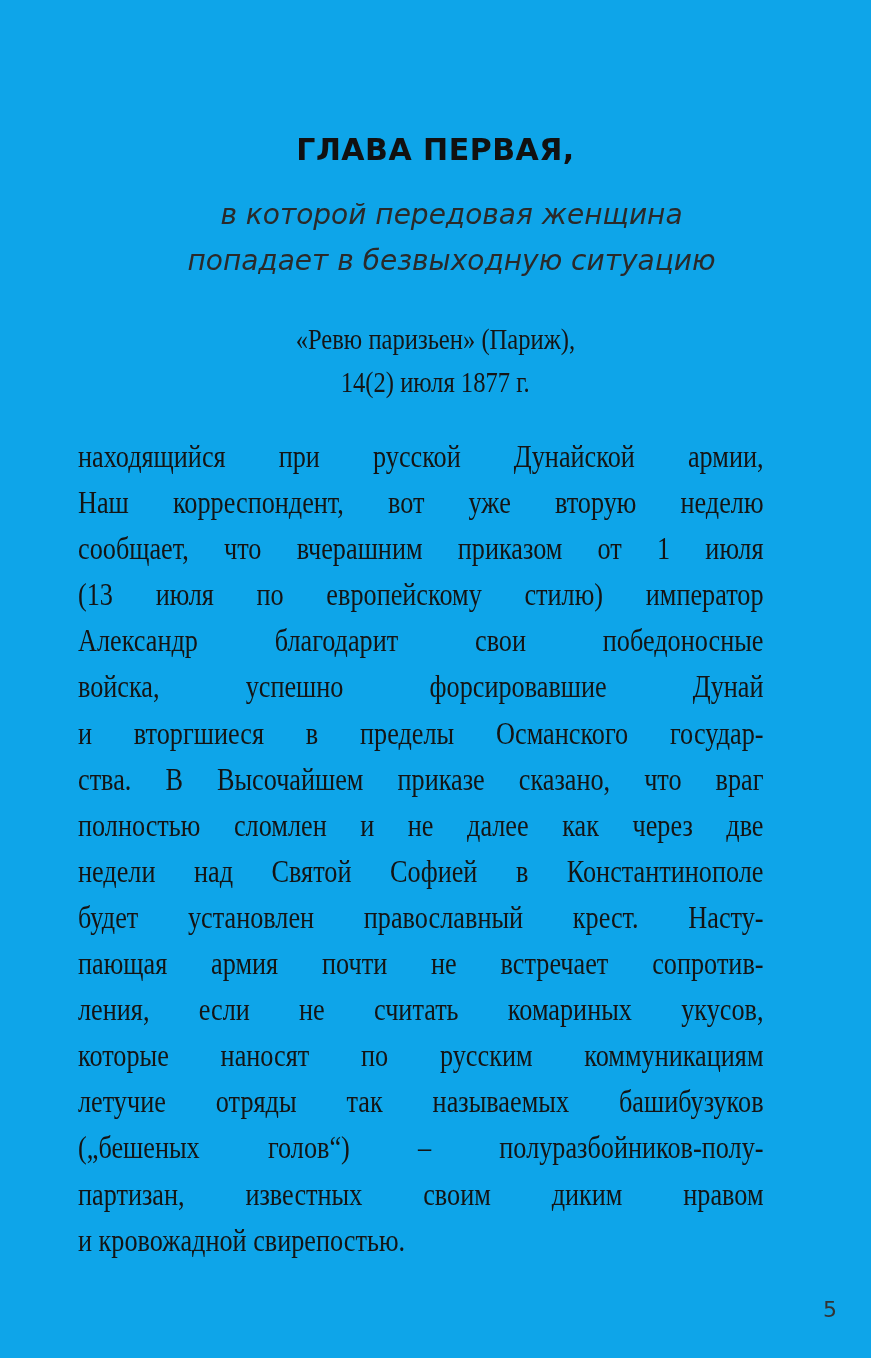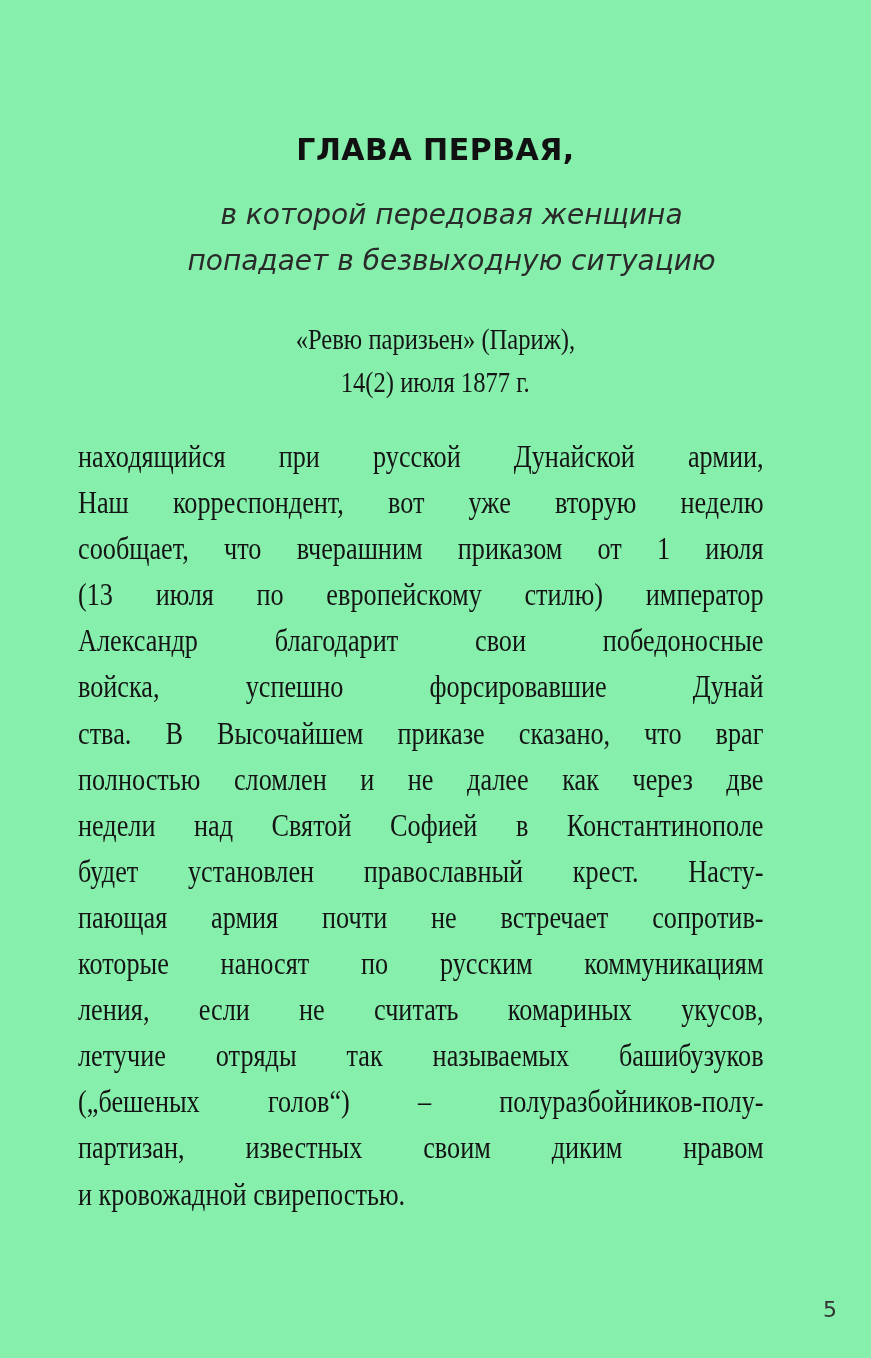--- a/index.html
+++ b/index.html
@@ -12,21 +12,21 @@
     height: 1358px;
     position: relative;
     overflow: hidden;
     color: #1a1a1a;
   }
   .page {
     position: absolute;
     left: 0; top: 0;
     width: 871px;
     height: 1358px;
-    background: #86efac;
+    background: #0ea5e9;
   }
   .chapter-title {
     position: absolute;
     left: 0;
     width: 871px;
     top: 132px;
     text-align: center;
     font-family: "DejaVu Sans", sans-serif;
     font-weight: bold;
     font-size: 30px;
@@ -131,39 +131,42 @@
     <div class="line">
         <div class="line-inner just">(13 июля по европейскому стилю) император</div>
       </div>
     <div class="line">
         <div class="line-inner just">Александр благодарит свои победоносные</div>
       </div>
     <div class="line">
         <div class="line-inner just">войска, успешно форсировавшие Дунай</div>
       </div>
     <div class="line">
+        <div class="line-inner just">и вторгшиеся в пределы Османского государ-</div>
+      </div>
+    <div class="line">
         <div class="line-inner just">ства. В Высочайшем приказе сказано, что враг</div>
       </div>
     <div class="line">
         <div class="line-inner just">полностью сломлен и не далее как через две</div>
       </div>
     <div class="line">
         <div class="line-inner just">недели над Святой Софией в Константинополе</div>
       </div>
     <div class="line">
         <div class="line-inner just">будет установлен православный крест. Насту-</div>
       </div>
     <div class="line">
         <div class="line-inner just">пающая армия почти не встречает сопротив-</div>
       </div>
     <div class="line">
-        <div class="line-inner just">которые наносят по русским коммуникациям</div>
+        <div class="line-inner just">ления, если не считать комариных укусов,</div>
       </div>
     <div class="line">
-        <div class="line-inner just">ления, если не считать комариных укусов,</div>
+        <div class="line-inner just">которые наносят по русским коммуникациям</div>
       </div>
     <div class="line">
         <div class="line-inner just">летучие отряды так называемых башибузуков</div>
       </div>
     <div class="line">
         <div class="line-inner just">(„бешеных голов“) – полуразбойников-полу-</div>
       </div>
     <div class="line">
         <div class="line-inner just">партизан, известных своим диким нравом</div>
       </div>

